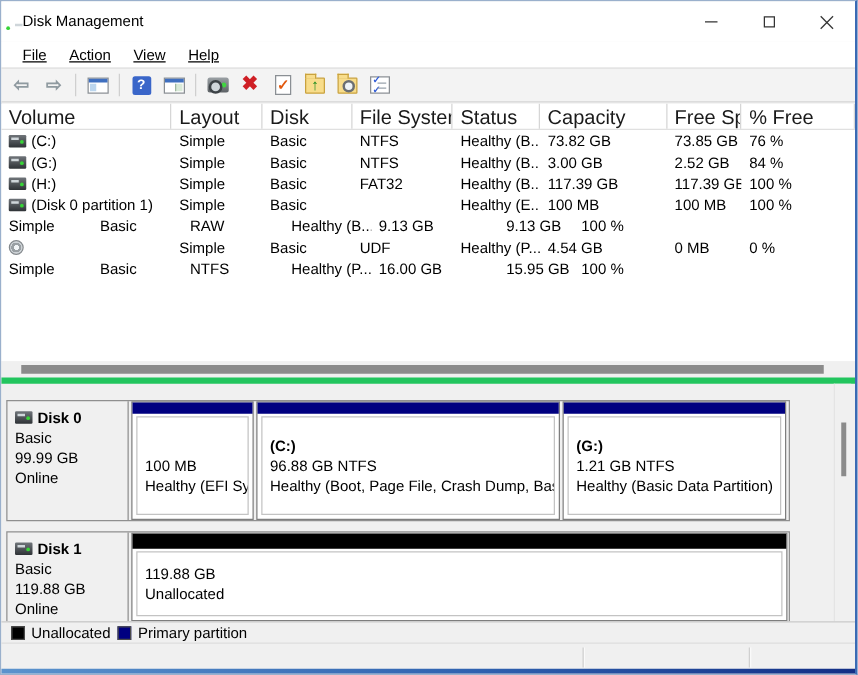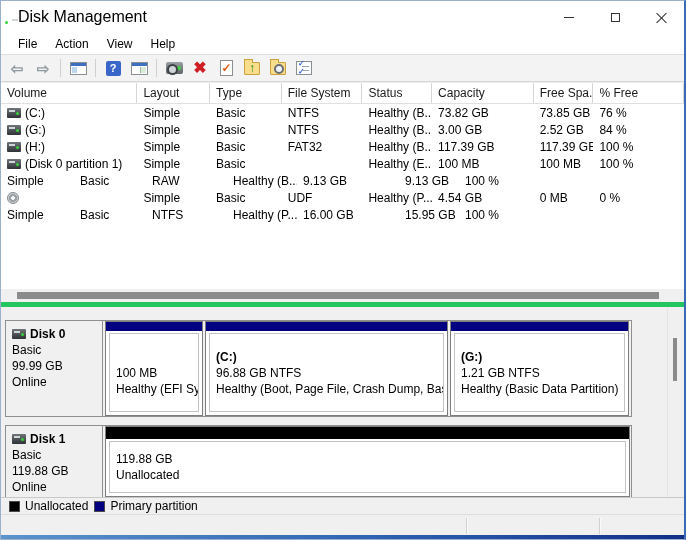--- a/index.html
+++ b/index.html
@@ -5,34 +5,34 @@
   * { margin:0; padding:0; box-sizing:border-box; }
   html,body { width:686px; height:540px; font-family:"Liberation Sans", sans-serif; }
   .window{ position:relative; width:686px; height:540px; background:#f0f0f0;
            border:1px solid #9ab0cc; border-right:2px solid #3a6ab4; overflow:hidden;
            font-size:12px; color:#000; }
 
   
   .titlebar{ position:absolute; top:0; left:0; right:0; height:32px; background:#fff;
              display:flex; align-items:center; }
   .title-icon-wrap{ margin-left:9px; }
-  .titlebar .title{ margin-left:8px; font-size:16px; color:#000; }
+  .titlebar .title{ margin-left:8px; font-size:12px; color:#000; }
   .caption-btns{ margin-left:auto; display:flex; height:32px; }
   .cap-btn{ width:46px; height:32px; display:flex; align-items:center; justify-content:center; }
   .glyph-min{ width:10px; height:1px; background:#333; }
   .glyph-max{ width:9px; height:9px; border:1px solid #333; }
   .glyph-close{ position:relative; width:11px; height:11px; }
   .glyph-close::before,.glyph-close::after{ content:""; position:absolute; left:5px; top:-1px;
       width:1px; height:14px; background:#333; }
   .glyph-close::before{ transform:rotate(45deg); } .glyph-close::after{ transform:rotate(-45deg); }
 
   
   .menubar{ position:absolute; top:32px; left:0; right:0; height:21px; background:#fff;
             display:flex; align-items:center; padding-left:8px; }
-  .menu-item{ padding:2px 9px; font-size:12px; }
+  .menu-item{ padding:2px 9px; font-size:12px;text-decoration:underline; }
 
   
   .toolbar{ position:absolute; top:53px; left:0; right:0; height:28px; background:#f3f3f3;
             border-top:1px solid #dfdfdf; border-bottom:1px solid #d5d5d5;
             display:flex; align-items:center; padding-left:4px; gap:2px; }
   .tb-btn{ width:24px; height:22px; display:flex; align-items:center; justify-content:center; }
   .tb-sep{ width:1px; height:18px; background:#cfcfcf; margin:0 3px; }
 
   
   .i-arrow{ font-size:15px; color:#8f9aa0; line-height:1; font-weight:bold; }
@@ -59,21 +59,21 @@
       border-radius:50%; background:#eef3f7; }
   .i-list{ position:relative; width:16px; height:14px; background:#fff; border:1px solid #8a8f94; }
   .i-list::before{ content:"\2713\A\2713"; white-space:pre; position:absolute; left:1px; top:-2px;
       color:#2f5bd7; font-size:8px; font-weight:bold; line-height:8px; }
   .i-list::after{ content:""; position:absolute; right:2px; top:4px; width:7px; height:1px; background:#9aa4ad;
       box-shadow:0 4px 0 #9aa4ad; }
 
   
   .listview{ position:absolute; top:82px; left:0; right:0; height:206px; background:#fff; }
   .lv-header{ display:flex; height:21px; border-bottom:1px solid #e0e0e0; }
-  .lv-hcell{ padding:3px 0 0 6px; font-size:12px; color:#1a1a1a; border-right:1px solid #d6d6d6;
+  .lv-hcell{ padding:3px 0 0 6px; font-size:16px; color:#1a1a1a; border-right:1px solid #d6d6d6;
              overflow:hidden; white-space:nowrap; }
   .lv-row{ display:flex; height:17px; align-items:center; }
   .lv-cell{ padding-left:6px; font-size:12px; overflow:hidden; white-space:nowrap; }
   .c0{width:137px;} .c1{width:73px;} .c2{width:72px;} .c3{width:81px;}
   .c4{width:70px;} .c5{width:102px;} .c6{width:60px;} .c7{width:91px;}
   .vol-cell{ display:flex; align-items:center; gap:4px; }
 
   .ico-disk{ position:relative; width:14px; height:10px; flex:0 0 auto;
              background:linear-gradient(#70757a,#2e3236); border-radius:1px; }
   .ico-disk::before{ content:""; position:absolute; left:2px; top:2px; width:6px; height:2px; background:#cfd6da; }
@@ -188,21 +188,21 @@
       </div>
     <div class="tb-btn">
         <span class="i-list"></span>
       </div>
   </div>
 
   <div class="listview">
     <div class="lv-header">
       <div class="lv-hcell c0">Volume</div>
       <div class="lv-hcell c1">Layout</div>
-      <div class="lv-hcell c2">Type</div>
+      <div class="lv-hcell c2">Disk</div>
       <div class="lv-hcell c3">File System</div>
       <div class="lv-hcell c4">Status</div>
       <div class="lv-hcell c5">Capacity</div>
       <div class="lv-hcell c6">Free Spa...</div>
       <div class="lv-hcell c7">% Free</div>
     </div>
 
     <div class="lv-row">
       <div class="lv-cell c0 vol-cell">
           <span class="ico-disk"></span>

